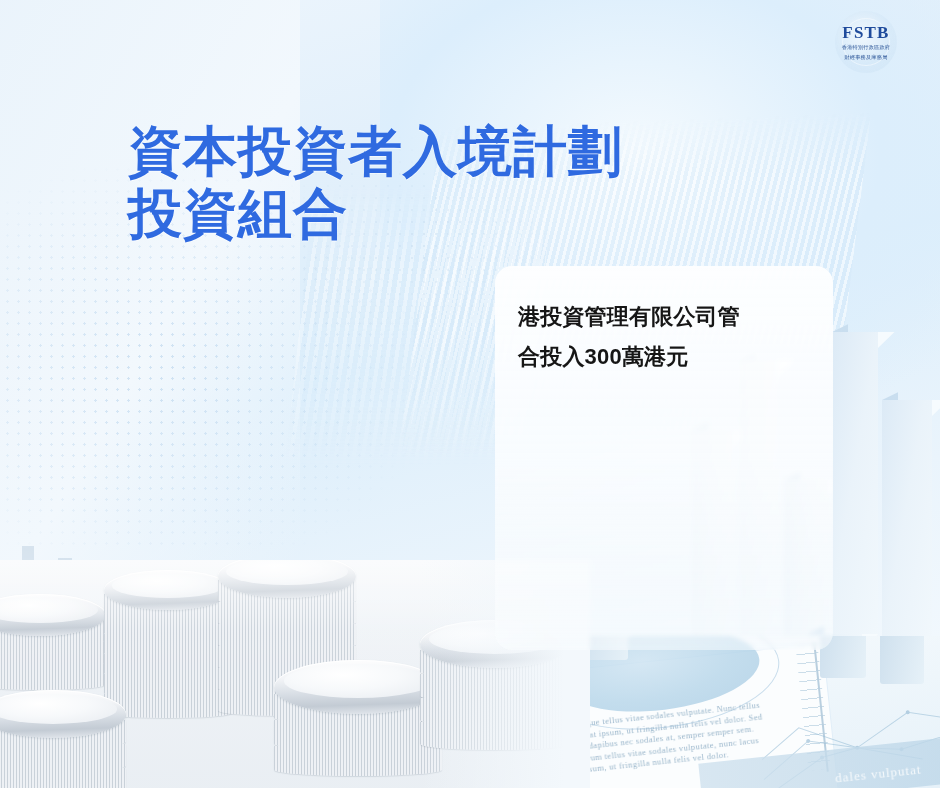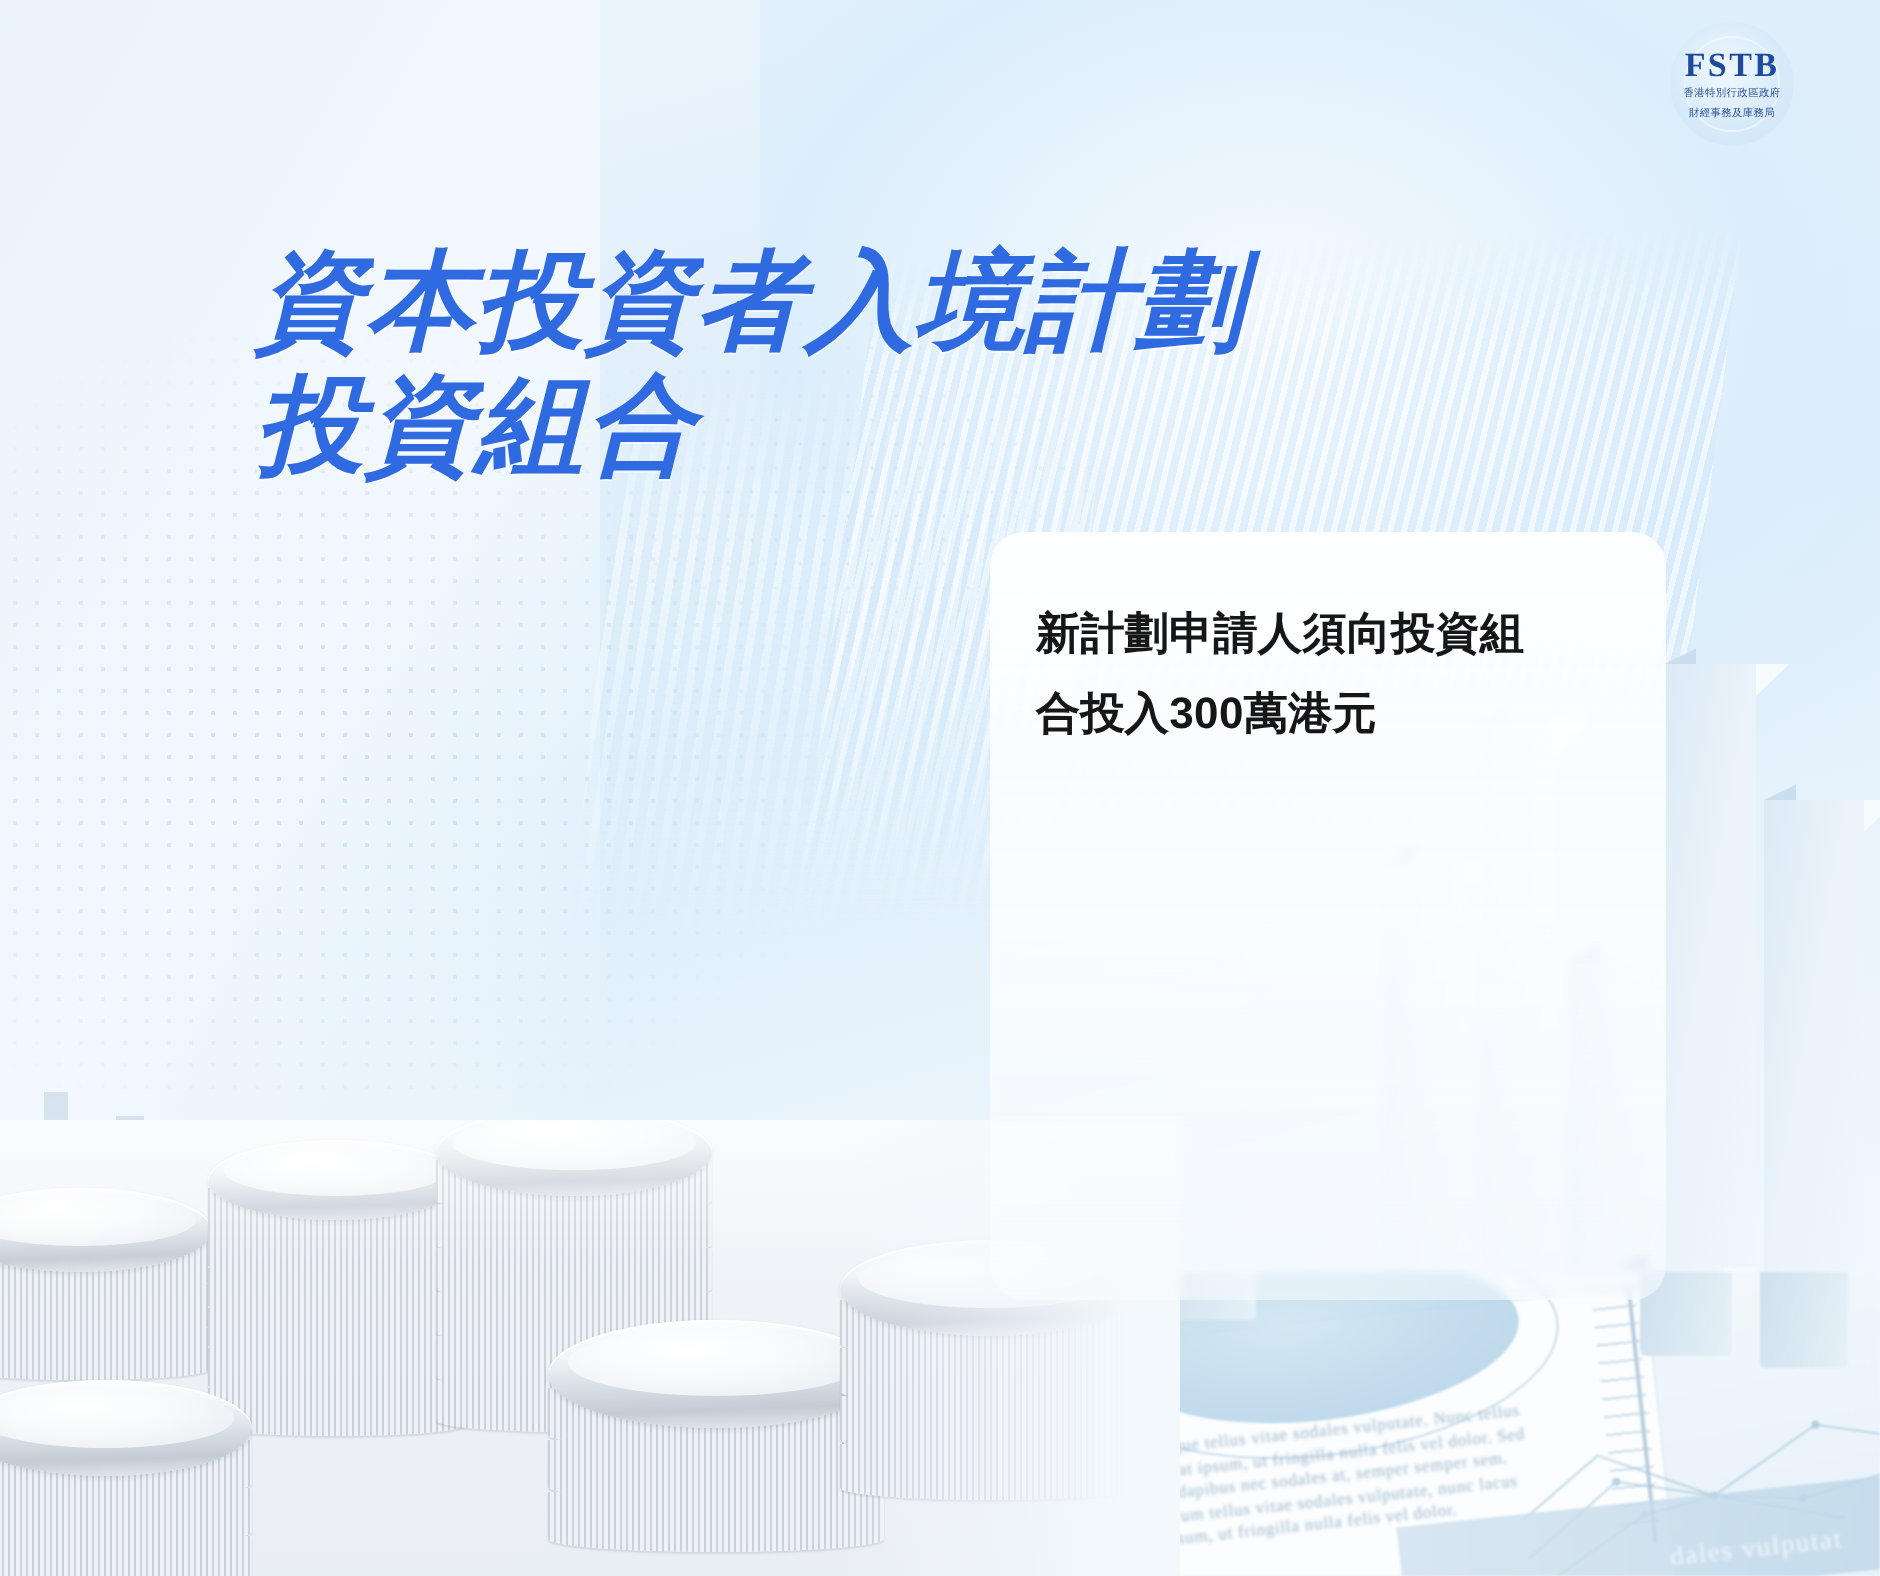--- a/index.html
+++ b/index.html
@@ -251,21 +251,20 @@
   .title {
     position: absolute;
     left: 128px; top: 84px;
     color: #2f6ae0;
     font-weight: 700;
     font-size: 54px;
     line-height: 62px;
     letter-spacing: 1px;
     text-shadow: 0 1px 0 rgba(255,255,255,.55);
     white-space: pre-line;
-    font-style: italic;
   }
 
   
   .card {
     position: absolute;
     border-radius: 17px;
     background: rgba(255,255,255,.80);
     -webkit-backdrop-filter: blur(2px);
     backdrop-filter: blur(2px);
   }
@@ -437,17 +436,17 @@
     <div class="logo-text">FSTB</div>
     <div class="logo-sub">香港特別行政區政府</div>
     <div class="logo-sub">財經事務及庫務局</div>
   </div>
 
   <h1 class="title">資本投資者入境計劃
 投資組合</h1>
 
 
   <div class="card card-right">
-    <div class="card-body">新計劃申請人須向投資組
+    <div class="card-body">港投資管理有限公司管
 合投入300萬港元</div>
   </div>
 
 </div>
 
 </body></html>

